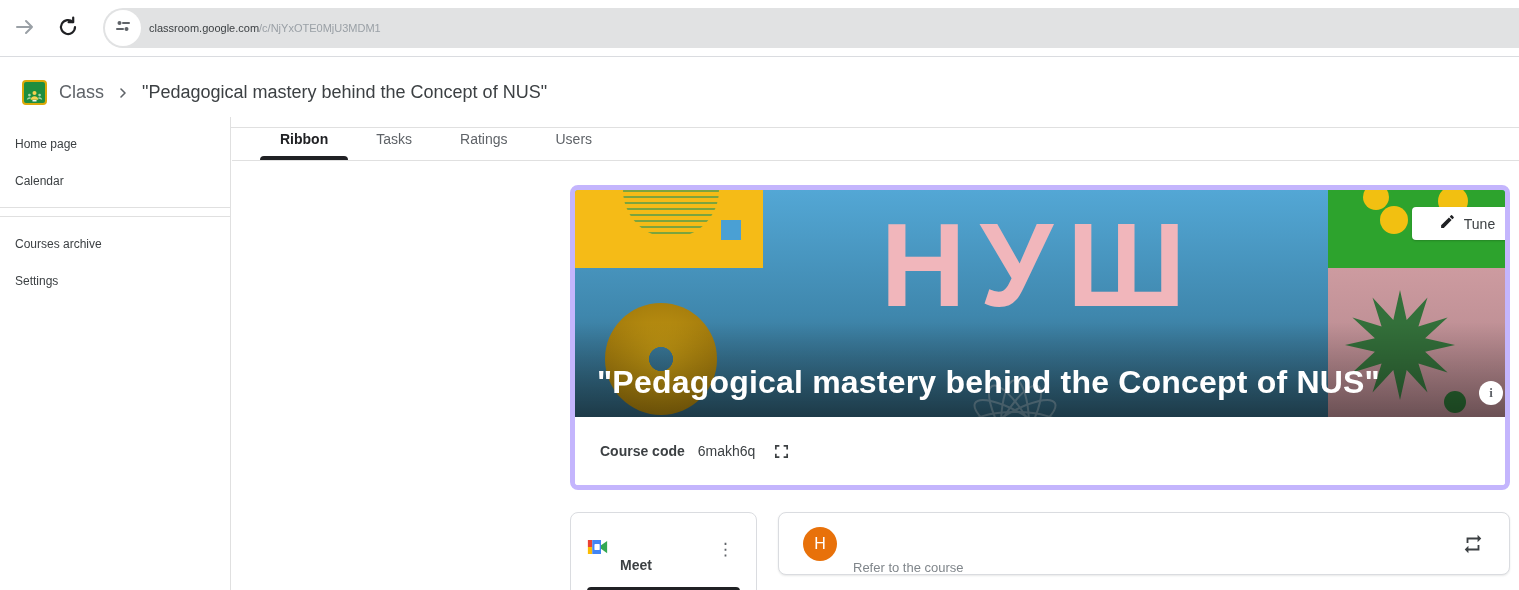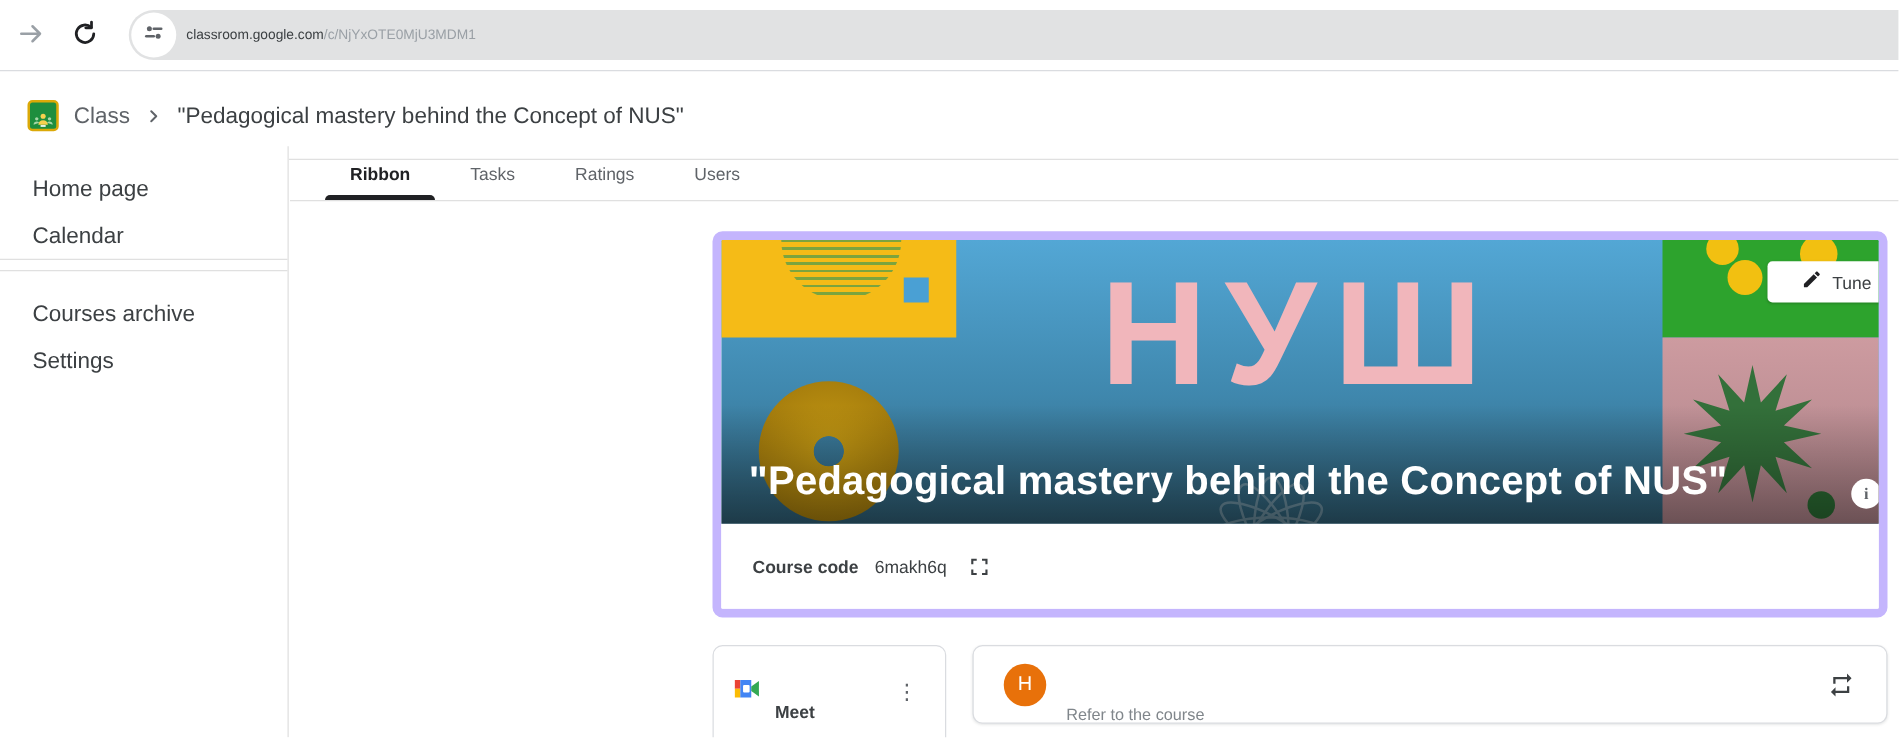--- a/index.html
+++ b/index.html
@@ -18,33 +18,33 @@
 
   
   .app-header { position:absolute; left:0; top:58px; width:1519px; height:70px; background:#fff; border-bottom:1px solid #e0e0e0; display:flex; align-items:center; }
   .classroom-logo { width:25px; height:25px; margin-left:22px; border-radius:4px; background:var(--classroom-green,#1e8e3e); border:2px solid #dba908; display:flex; align-items:flex-end; justify-content:center; flex:none; }
   .crumb-app { margin-left:12px; font-size:18px; color:#5f6368; cursor:pointer; }
   .crumb-sep { margin:0 14px; display:flex; align-items:center; }
   .crumb-title { font-size:18px; color:#3c4043; white-space:nowrap; }
 
   
   .sidebar { position:absolute; left:0; top:117px; width:231px; height:473px; background:#fff; border-right:1px solid #e0e0e0; padding-top:8px; }
-  .side-item { height:37px; display:flex; align-items:flex-end; padding-left:26px; font-size:18px; color:#3c4043; cursor:pointer; border-radius:0 18px 18px 0; }
+  .side-item { height:37px; display:flex; align-items:center; padding-left:15px; font-size:12px; color:#3c4043; cursor:pointer; border-radius:0 18px 18px 0; }
   .side-divider { height:1px; background:#e0e0e0; margin:8px 0; }
 
   
   .tabs-bar { position:absolute; left:232px; top:117px; right:0; height:44px; border-bottom:1px solid #e0e0e0; display:flex; align-items:stretch; padding-left:24px; }
   .tab { position:relative; display:flex; align-items:center; padding:0 24px; font-size:14px; color:#5f6368; cursor:pointer; }
   .tab.active { color:#202124; font-weight:700; }
   .tab.active::after { content:""; position:absolute; left:4px; right:4px; bottom:0; height:4px; background:#202124; border-radius:8px 8px 0 0; }
 
   
   .main-column { position:absolute; left:570px; top:185px; width:940px; }
 
-  .banner-card { width:940px; border:7px solid #c4b5fd; border-radius:8px; overflow:hidden; background:#fff; }
+  .banner-card { width:940px; border:5px solid #c4b5fd; border-radius:8px; overflow:hidden; background:#fff; }
   .banner-art { position:relative; width:100%; height:227px; background:linear-gradient(180deg, var(--banner-blue-top,#53a7d5) 0%, #3f87ad 55%, var(--banner-blue-bottom,#2f5e74) 100%); overflow:hidden; }
   .art-yellow-block { position:absolute; left:0; top:0; width:188px; height:78px; background:var(--banner-yellow,#f5bb17); }
   .art-striped-semi { position:absolute; left:48px; top:0; width:96px; height:48px; border-radius:0 0 96px 96px;
       background:repeating-linear-gradient(180deg, #7ba43e 0px, #7ba43e 2px, transparent 2px, transparent 6px); }
   .art-blue-square { position:absolute; left:146px; top:30px; width:20px; height:20px; background:#4aa0d4; }
   .art-donut { position:absolute; left:30px; top:113px; width:112px; height:112px; border-radius:50%;
       background:radial-gradient(circle closest-side, transparent 0 21%, #c09512 22%, #a87f0d 100%); }
   .art-word { position:absolute; left:0; right:0; top:16px; text-align:center; font-size:118px; line-height:1; font-weight:700; letter-spacing:14px; color:var(--banner-pink-text,#f1b6bb); }
   .art-green-block { position:absolute; left:753px; top:0; width:187px; height:78px; background:var(--banner-green,#2da32d); overflow:hidden; }
   .dot { position:absolute; border-radius:50%; background:#f2c011; }

